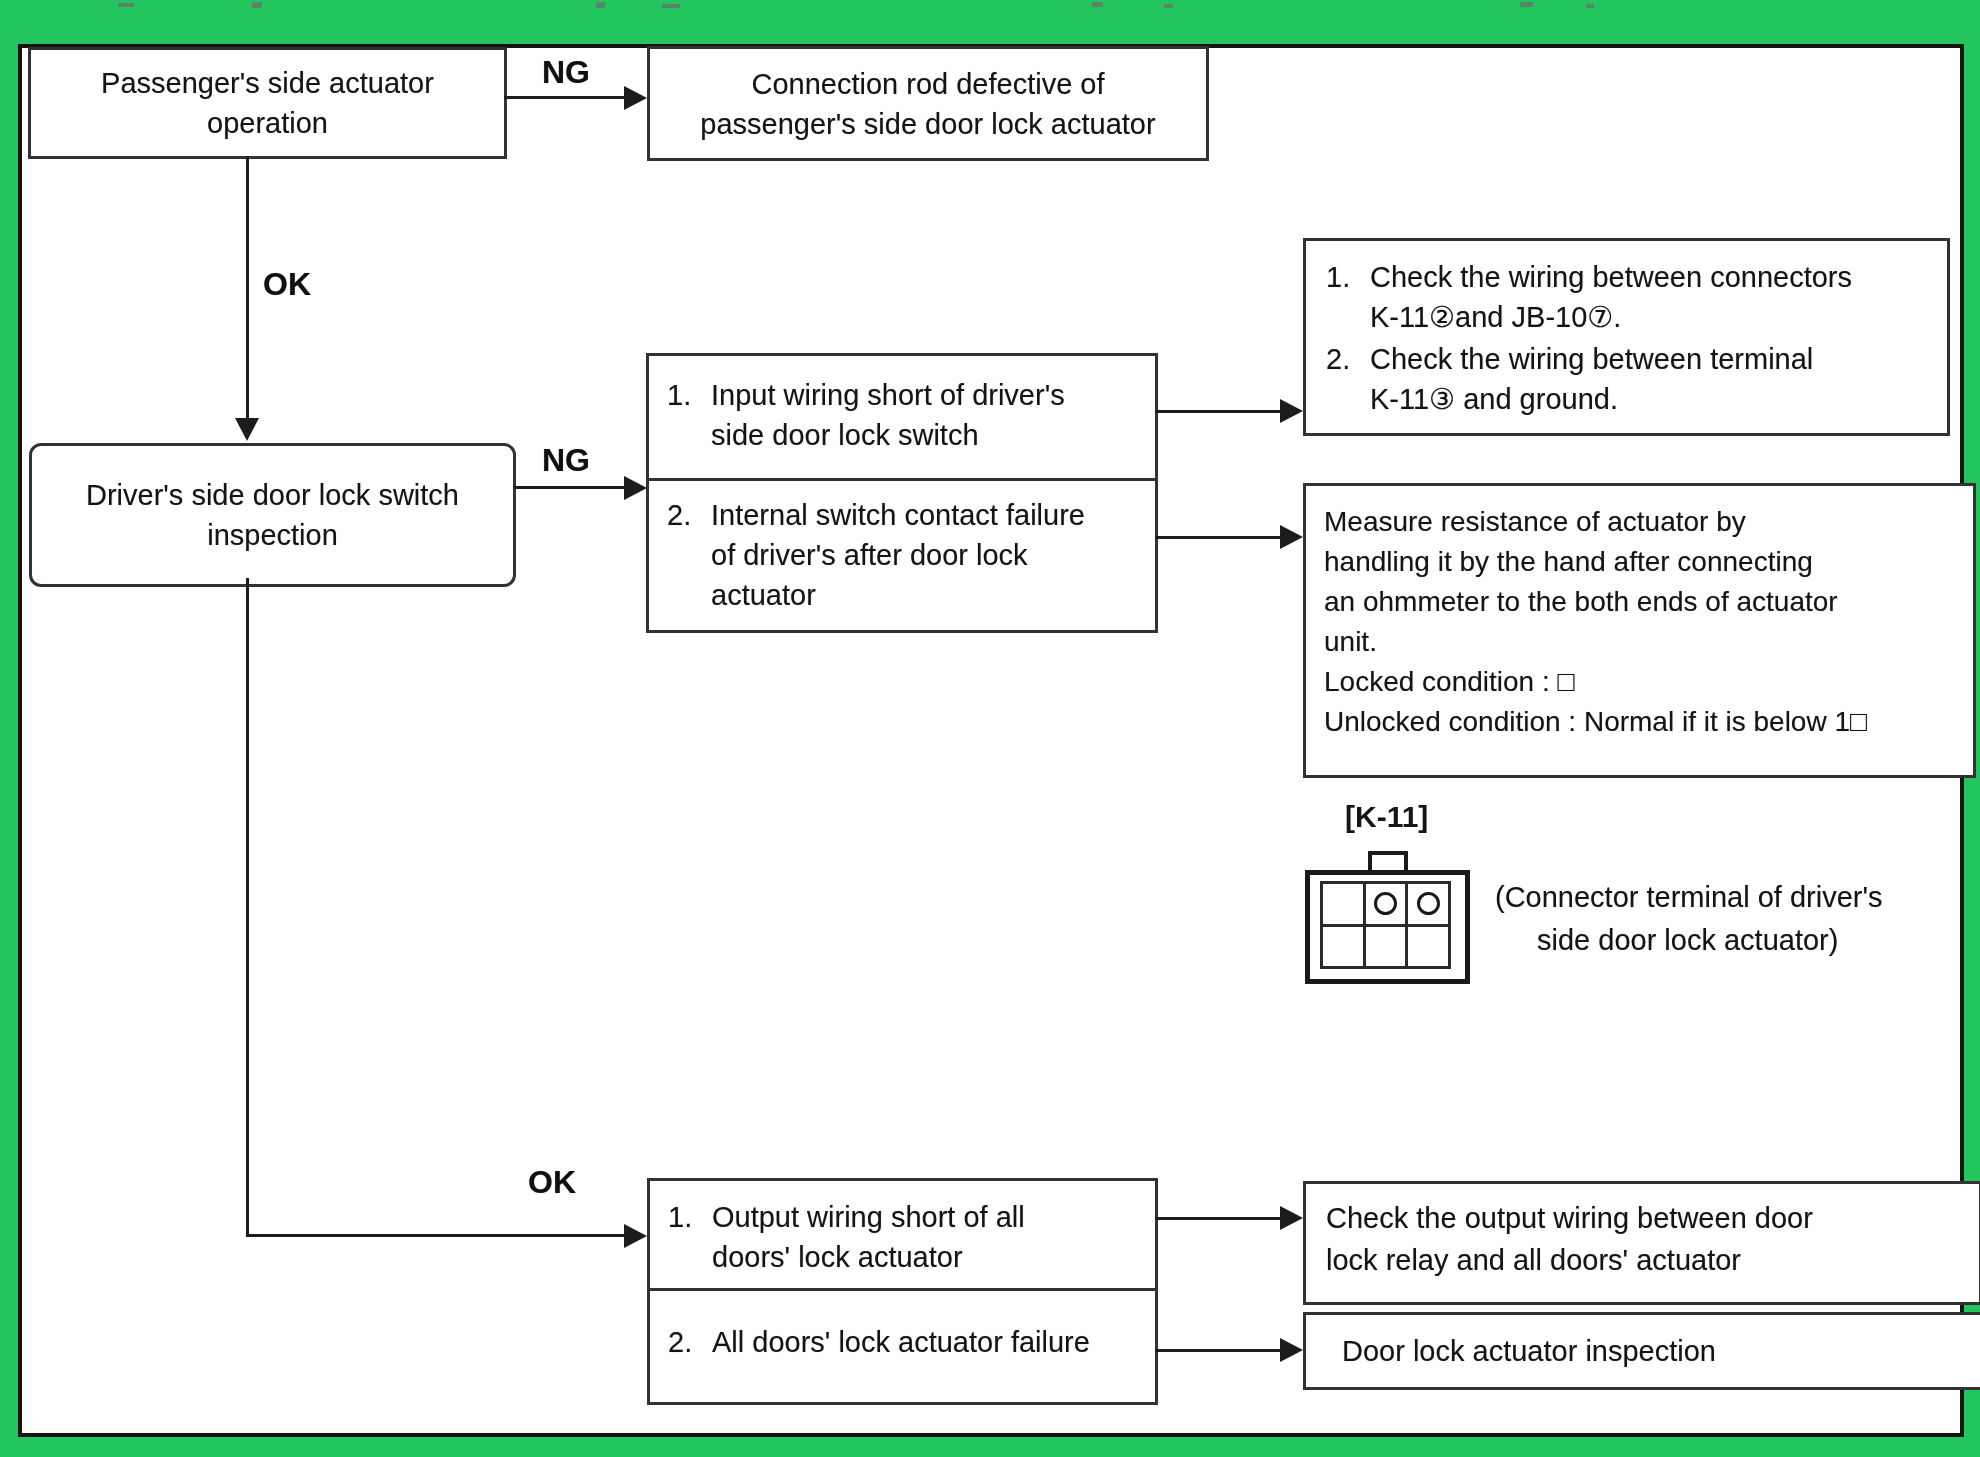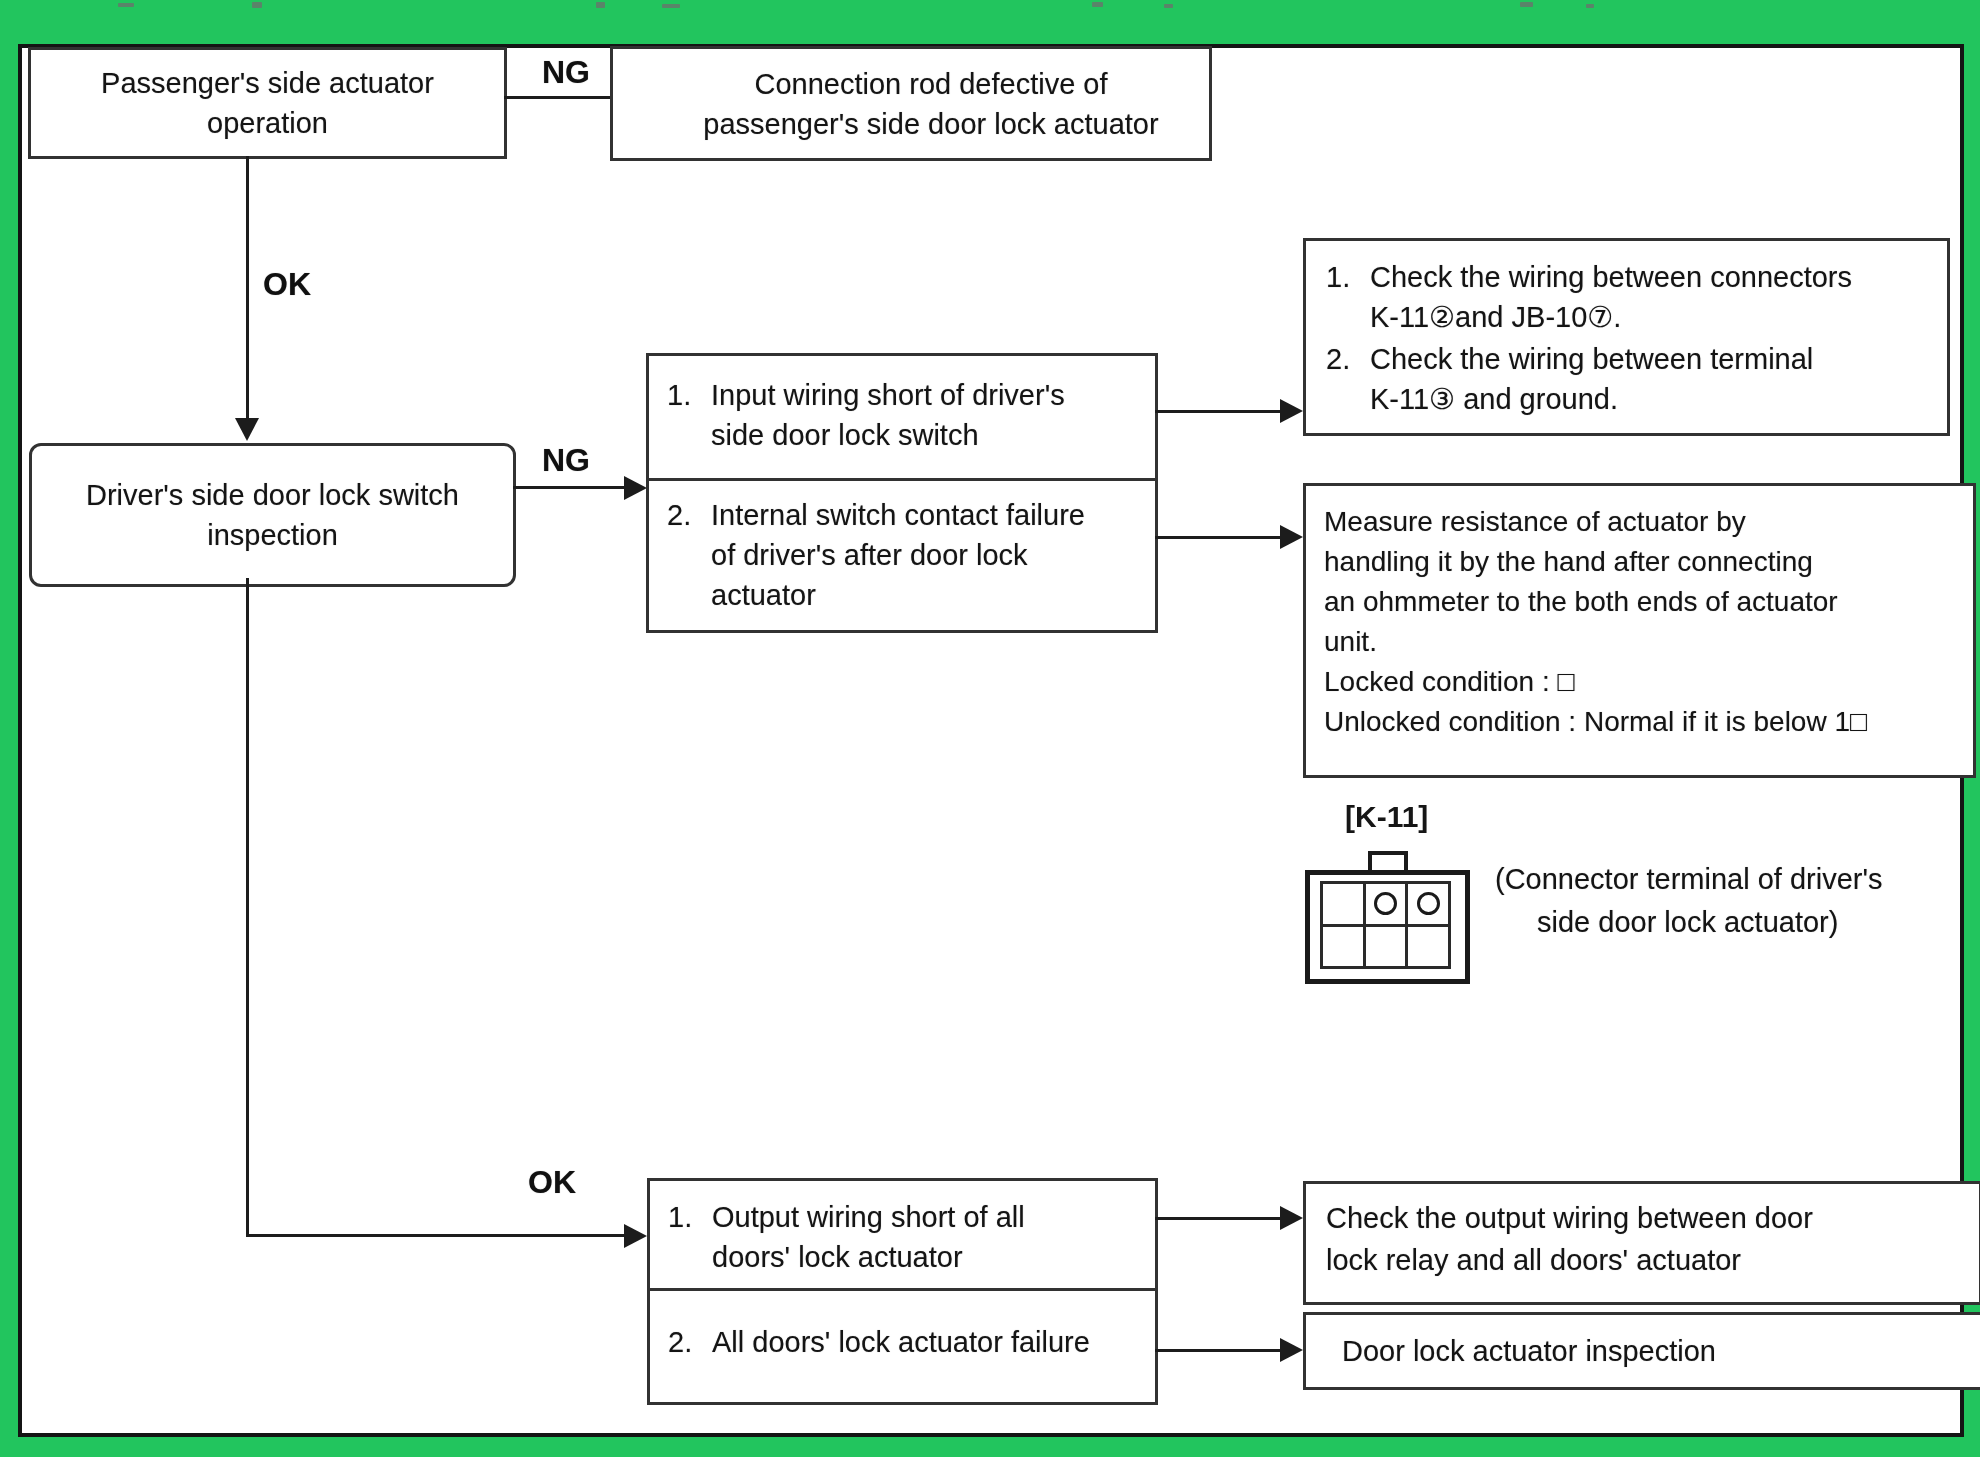--- a/index.html
+++ b/index.html
@@ -58,21 +58,21 @@
 
   <div class="box center" style="left:28px;top:47px;width:473px;height:106px;">
     <span>Passenger's side actuator</span>
     <span>operation</span>
   </div>
 
   <div class="lbl" style="left:542px;top:54px;">NG</div>
   <div class="hline" style="left:504px;top:96px;width:122px;"></div>
   <div class="ah-right" style="left:624px;top:86px;"></div>
 
-  <div class="box center" style="left:610px;top:46px;width:556px;height:109px;padding-left:40px;">
+  <div class="box center" style="left:647px;top:46px;width:556px;height:109px;">
     <span>Connection rod defective of</span>
     <span>passenger's side door lock actuator</span>
   </div>
 
   <div class="vline" style="left:246px;top:156px;height:264px;"></div>
   <div class="ah-down" style="left:235px;top:418px;"></div>
   <div class="lbl" style="left:263px;top:266px;">OK</div>
 
   <div class="box center" style="left:29px;top:443px;width:481px;height:138px;border-radius:12px;">
     <span>Driver's side door lock switch</span>
@@ -142,21 +142,21 @@
     <div class="conn-cell">
         <div class="conn-hole"></div>
       </div>
     <div class="conn-cell">
         <div class="conn-hole"></div>
       </div>
     <div class="conn-cell"></div>
     <div class="conn-cell"></div>
     <div class="conn-cell"></div>
   </div>
-  <div class="caption" style="left:1495px;top:858px;">
+  <div class="caption" style="left:1495px;top:876px;">
     <span>(Connector terminal of driver's</span>
     <span>side door lock actuator)</span>
   </div>
 
   <div class="vline" style="left:246px;top:578px;height:659px;"></div>
   <div class="hline" style="left:246px;top:1234px;width:380px;"></div>
   <div class="ah-right" style="left:624px;top:1224px;"></div>
   <div class="lbl" style="left:528px;top:1164px;">OK</div>
 
   <div class="box" style="left:647px;top:1178px;width:505px;height:221px;">

